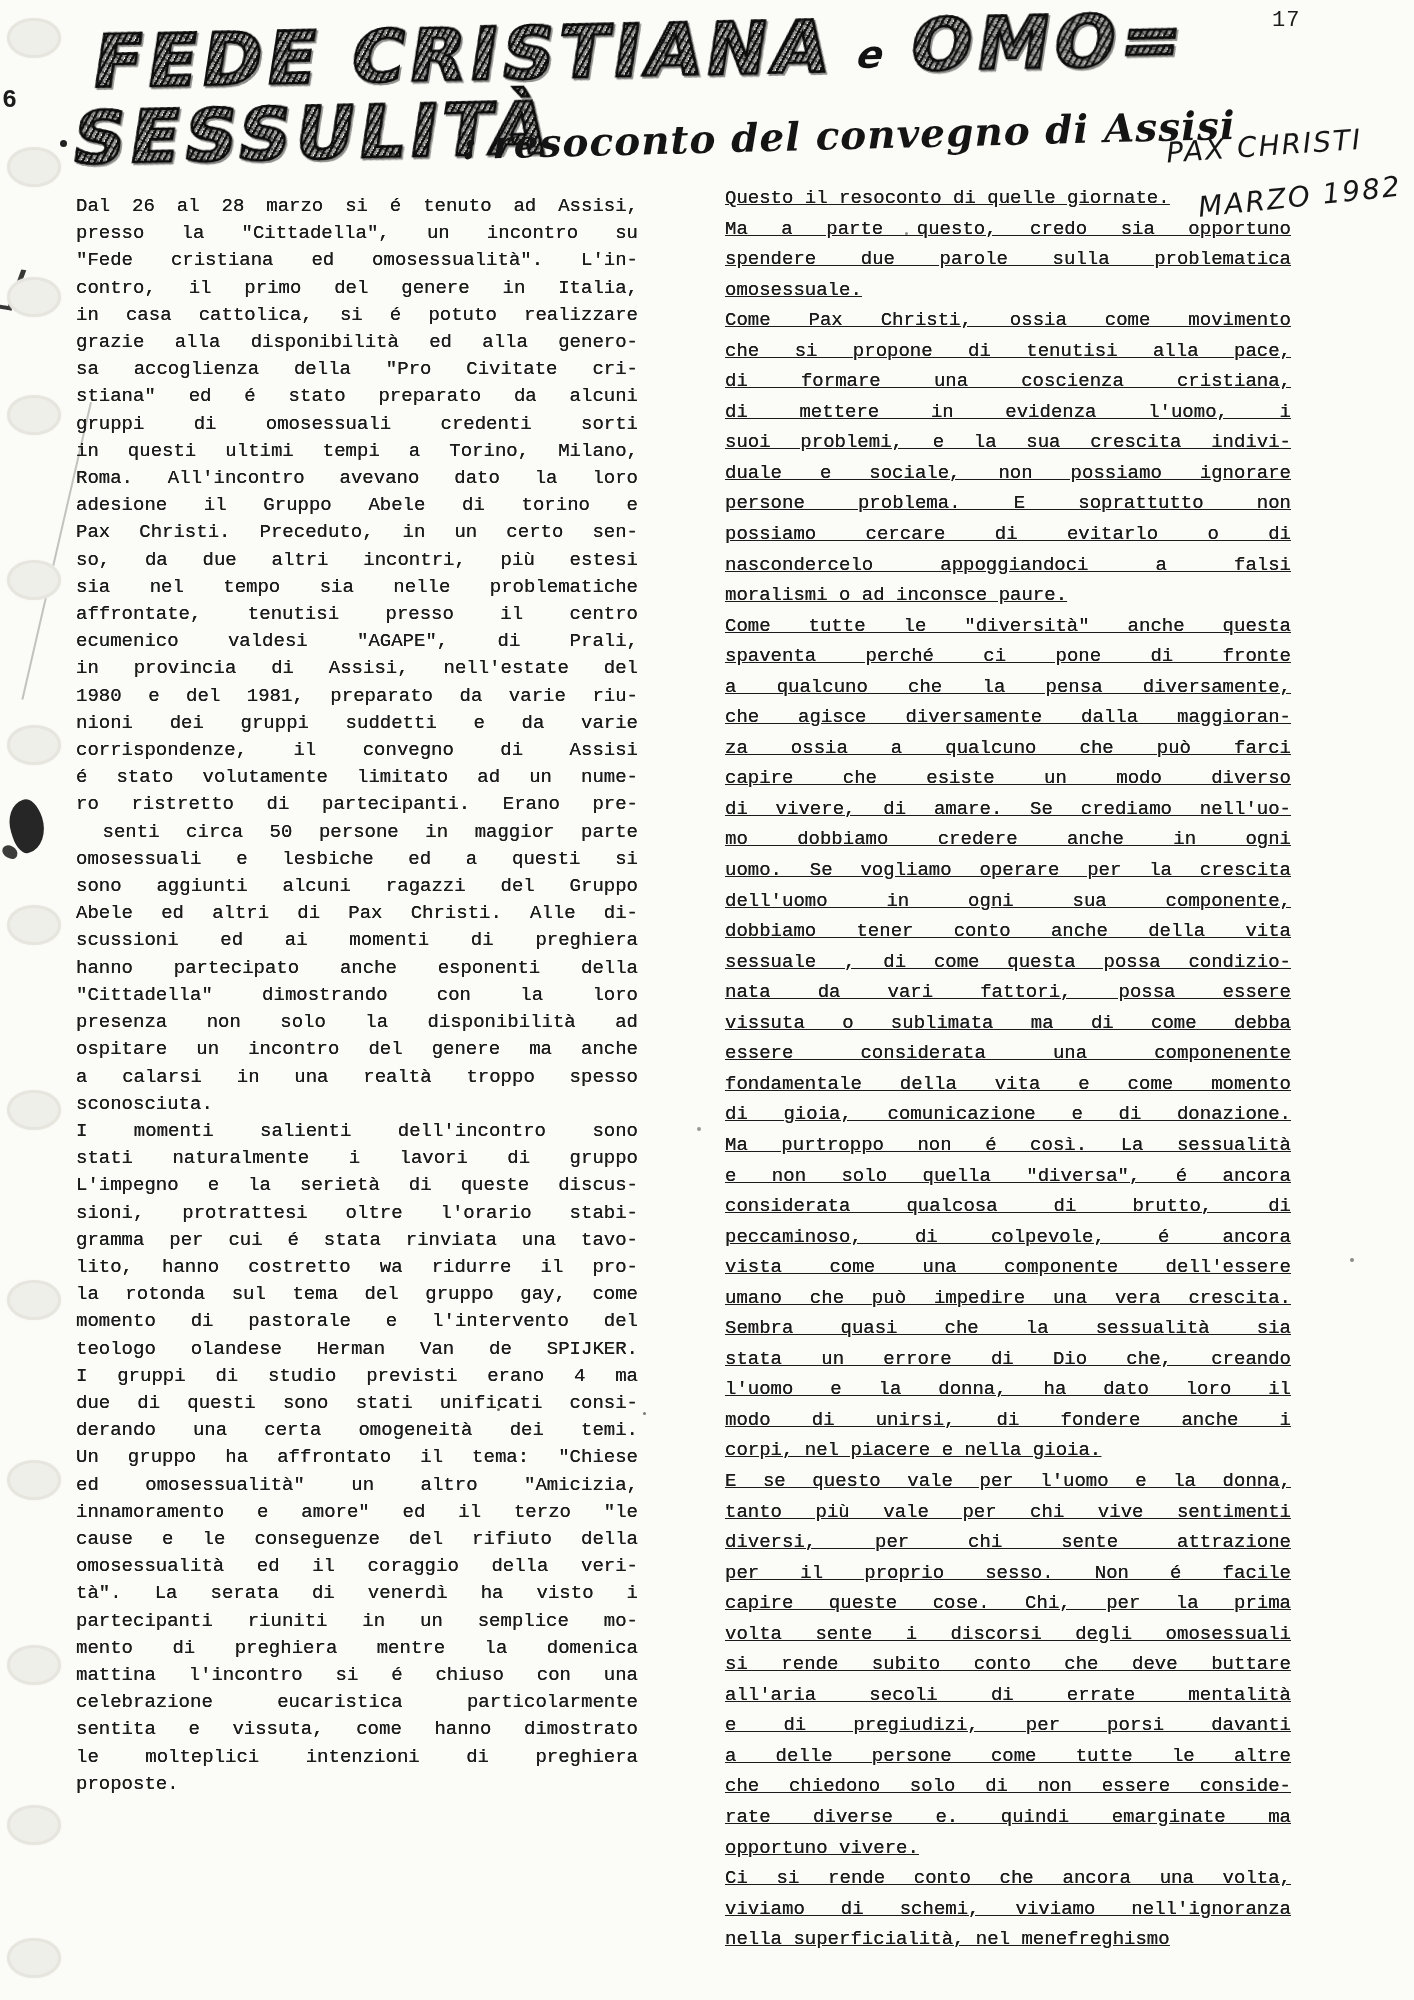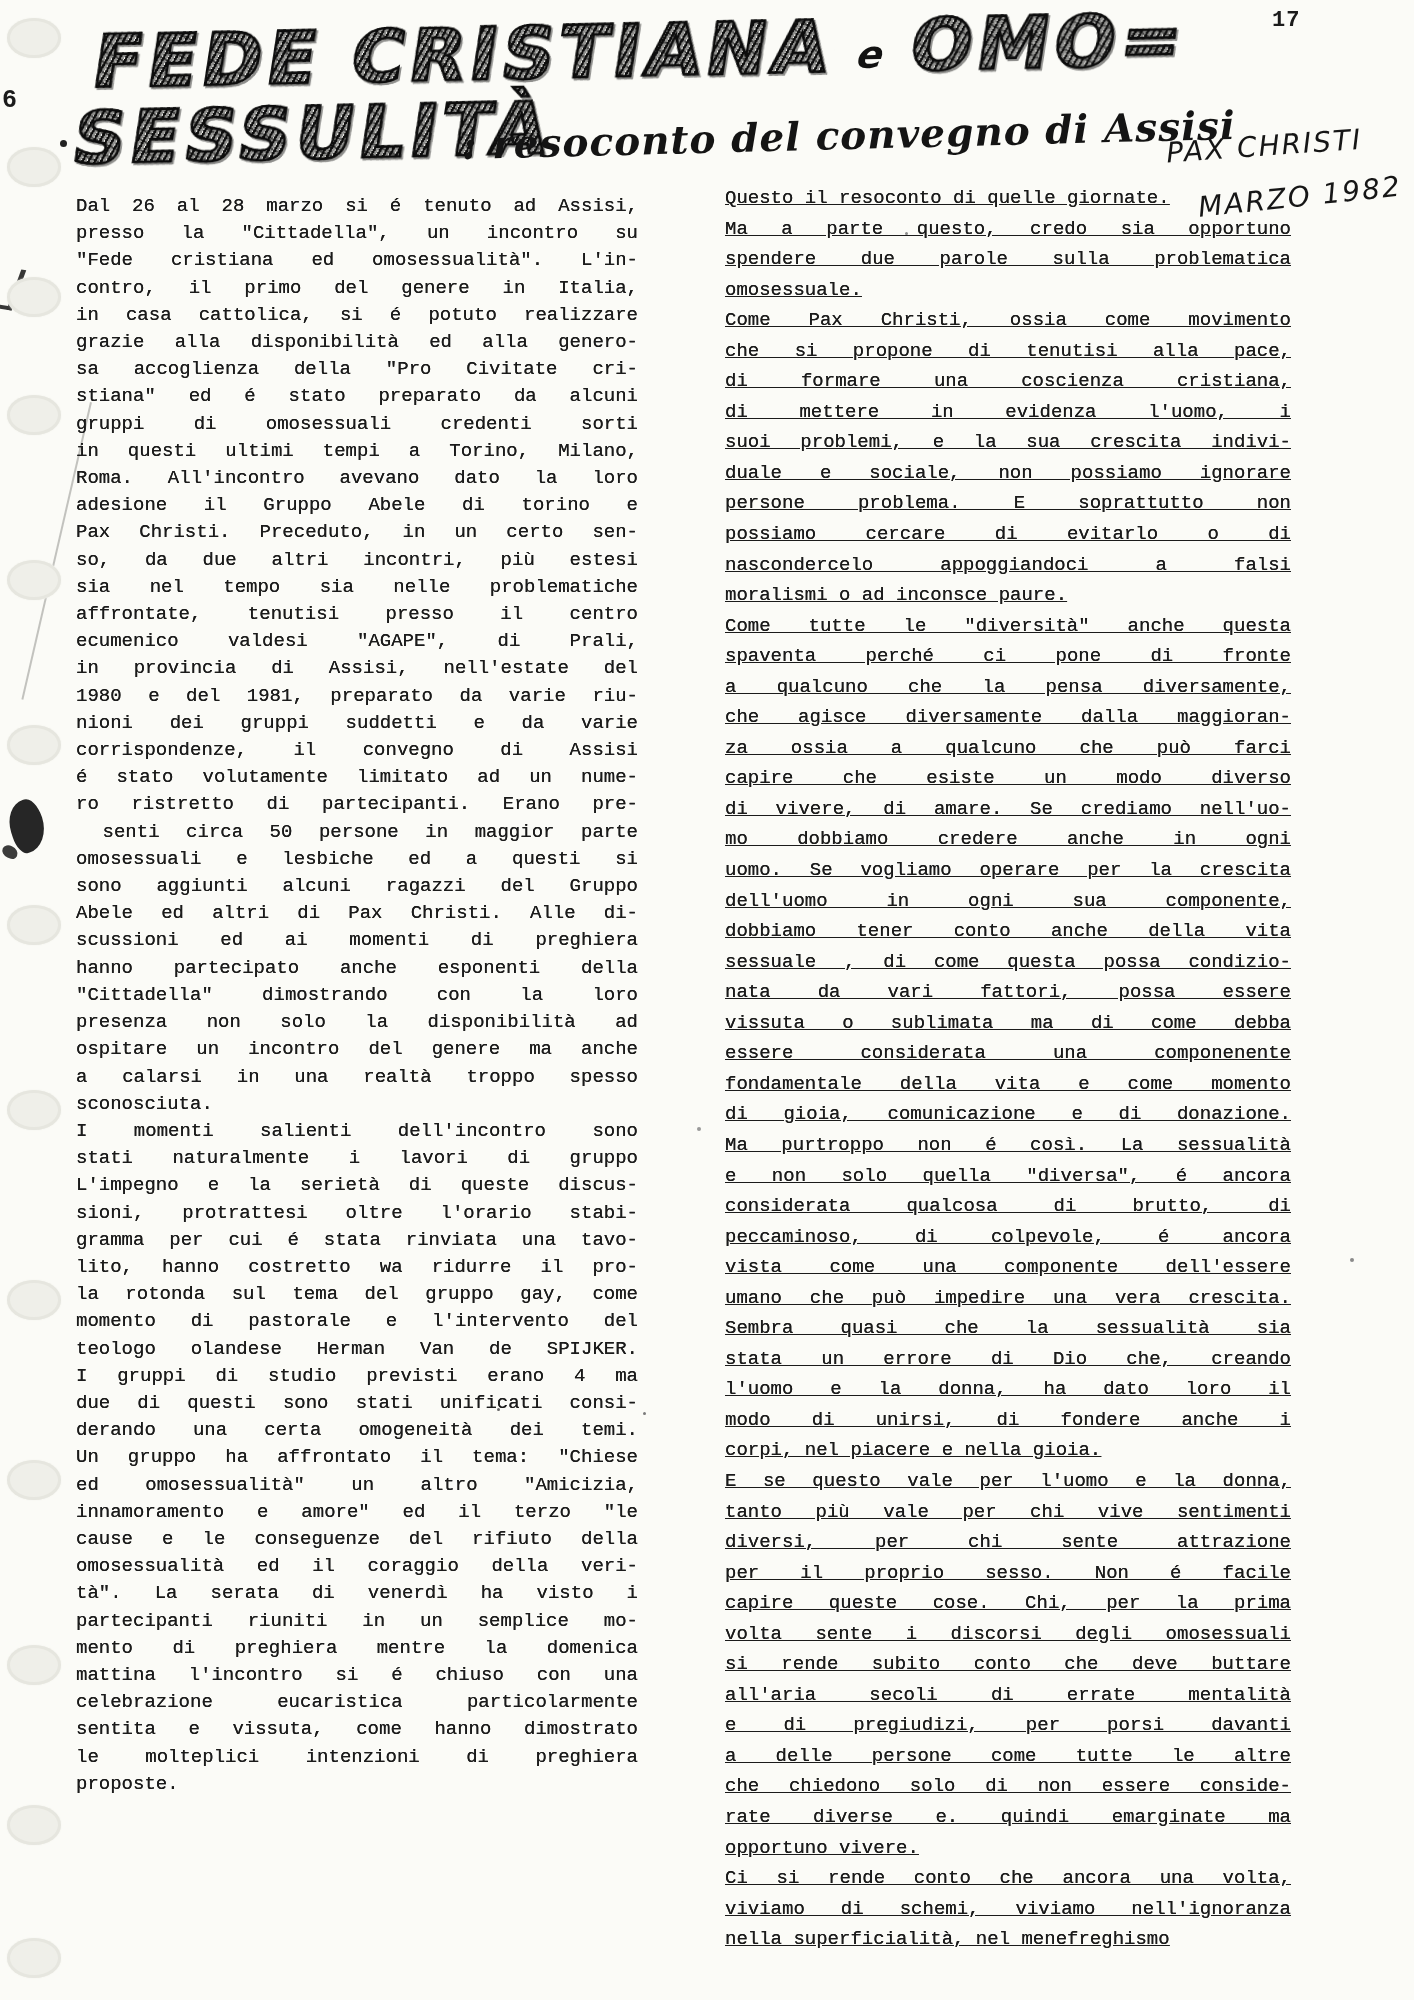--- a/index.html
+++ b/index.html
@@ -24,21 +24,21 @@
     border-radius:64% 36% 70% 30% / 55% 45% 60% 40%;transform:rotate(-18deg);opacity:.92;
   }
   .blob2{position:absolute;left:2px;top:846px;width:16px;height:12px;background:#1a1a1a;
     border-radius:50% 60% 40% 55%;transform:rotate(25deg);opacity:.85;}
   .scribble{
     position:absolute;left:0px;top:268px;width:14px;height:38px;
     border-right:5px solid #222;border-bottom:4px solid #222;
     transform:rotate(8deg) skewX(-12deg);opacity:.9;
   }
   
-  .pagenum{position:absolute;left:1272px;top:8px;font-weight:bold;font-size:22px;letter-spacing:1px;}
+  .pagenum{position:absolute;left:1272px;top:8px;font-weight:normal;font-size:22px;letter-spacing:1px;}
   .marginnum{position:absolute;left:2px;top:86px;font-weight:bold;font-size:25px;}
   
   .title-draw{
     position:absolute;
     font-family:"DejaVu Sans","Liberation Sans",sans-serif;
     font-weight:900;font-size:72px;line-height:1;
     letter-spacing:5px;white-space:nowrap;
     transform:skewX(-10deg) rotate(-1.2deg);transform-origin:left bottom;
     color:#121212;
   }

